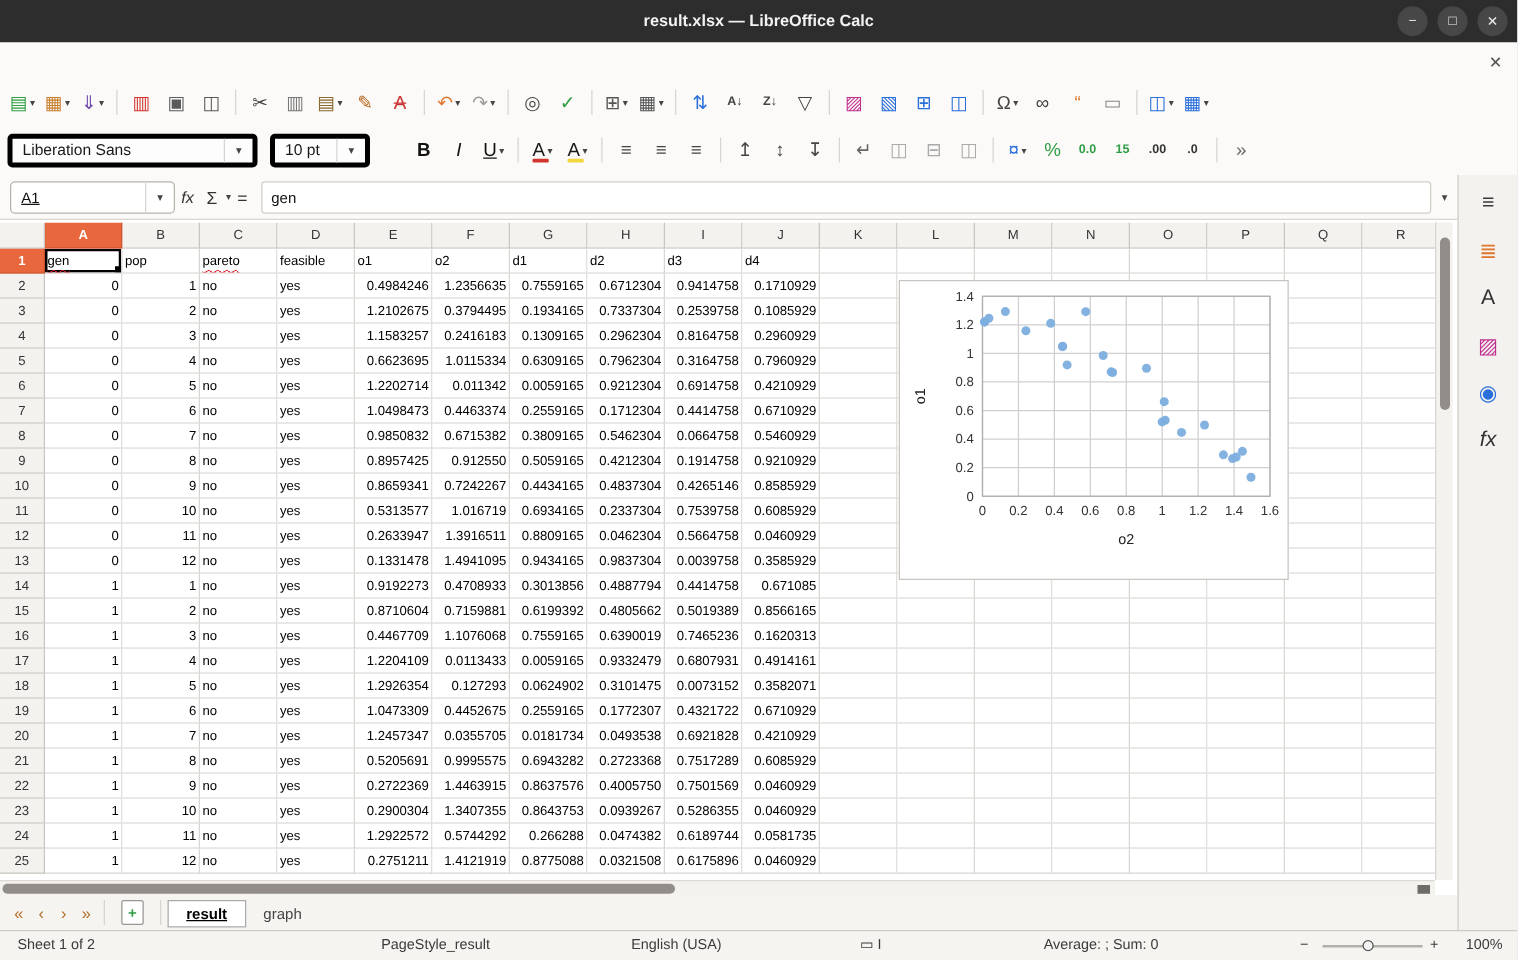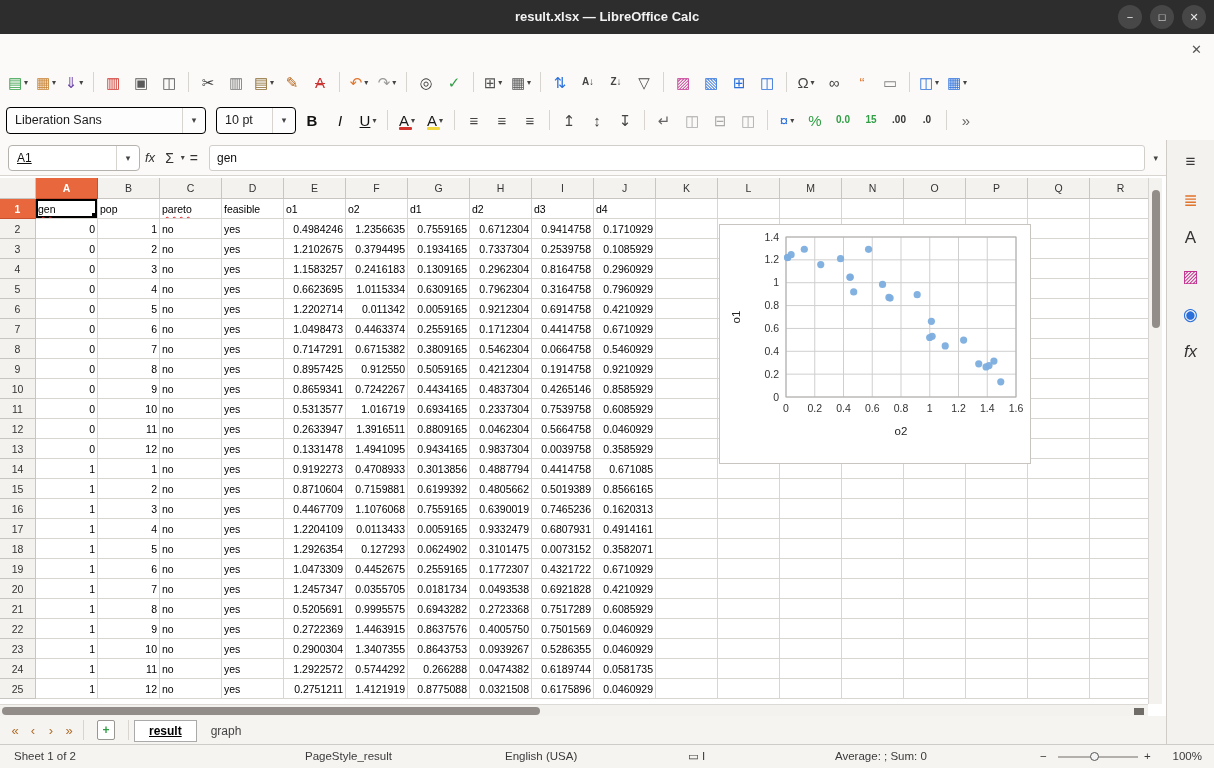--- a/index.html
+++ b/index.html
@@ -23,27 +23,27 @@
             display:flex;align-items:center;padding:0 6px;box-sizing:border-box;}
   .tb-btn{height:26px;min-width:22px;padding:0 2px;display:inline-flex;align-items:center;
           justify-content:center;margin:0 1px;border-radius:4px;position:relative;}
   .glyph{font-size:15px;line-height:1;}
   .small{font-size:10px;font-weight:700;}
   .bold{font-weight:700;} .italic{font-style:italic;} .under{text-decoration:underline;}
   .strike{text-decoration:line-through;}
   .dd{font-size:8px;color:#444;margin-left:2px;}
   .tb-divider{width:1px;height:20px;background:#d8d4d0;margin:0 5px;display:inline-block;}
   .underbar{position:absolute;left:5px;bottom:3px;width:13px;height:3px;border-radius:1px;}
-  .combo{height:27px;border:1px solid #000000;border-radius:4px;background:#fdfdfd;
+  .combo{height:27px;border:4px solid #000000;border-radius:4px;background:#fdfdfd;
          display:flex;align-items:center;font-size:12.5px;color:#1a1a1a;box-sizing:border-box;}
   .combo .val{padding:0 8px;flex:1;white-space:nowrap;overflow:hidden;}
   .combo .cdd{width:22px;border-left:1px solid #d8d4d0;display:flex;align-items:center;
               justify-content:center;font-size:9px;color:#444;height:100%;}
   #font-name-combo{width:200px;margin-right:10px;}
-  #font-size-combo{width:80px;margin-right:2px;}
+  #font-size-combo{width:80px;margin-right:29px;}
   
   .formulabar{position:absolute;left:0;top:140px;width:1166px;height:36px;background:#fbfaf8;
               display:flex;align-items:center;padding:0 8px;box-sizing:border-box;
               border-bottom:1px solid #d8d4d0;}
   .namebox{width:132px;height:26px;border:1px solid #b6b2ae;border-radius:4px;background:#fff;
            display:flex;align-items:center;font-size:12px;color:#111;box-sizing:border-box;}
   .namebox .val{padding:0 8px;flex:1;text-decoration:underline;}
   .fbtn{margin:0 5px;font-size:14px;color:#333;}
   .fx{font-style:italic;font-size:13px;}
   .formula-input{flex:1;height:26px;border:1px solid #d2cecA;border-radius:3px;background:#fff;
@@ -511,21 +511,21 @@
           <div class="cell"></div>
           <div class="cell"></div>
           <div class="cell"></div>
         </div>
         <div class="grow">
           <div class="rowh">8</div>
           <div class="cell num">0</div>
           <div class="cell num">7</div>
           <div class="cell">no</div>
           <div class="cell">yes</div>
-          <div class="cell num">0.7147291</div>
+          <div class="cell num">0.9850832</div>
           <div class="cell num">0.6715382</div>
           <div class="cell num">0.3809165</div>
           <div class="cell num">0.5462304</div>
           <div class="cell num">0.0664758</div>
           <div class="cell num">0.5460929</div>
           <div class="cell"></div>
           <div class="cell"></div>
           <div class="cell"></div>
           <div class="cell"></div>
           <div class="cell"></div>

